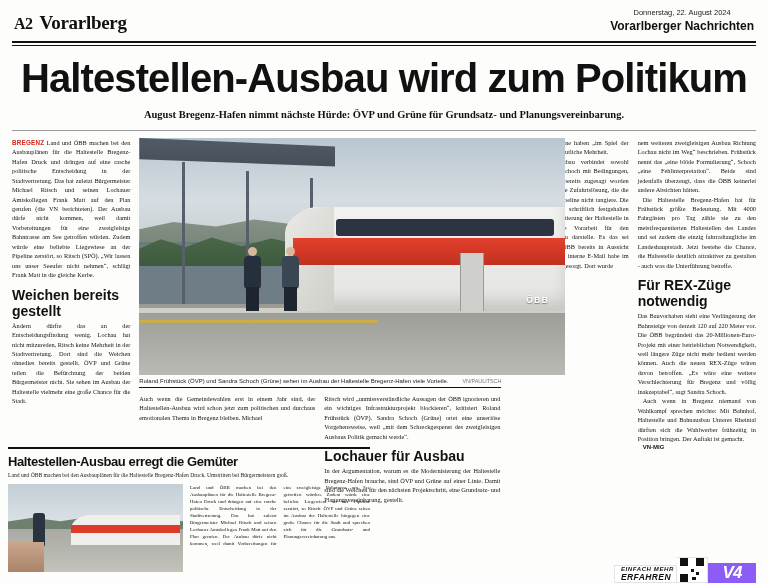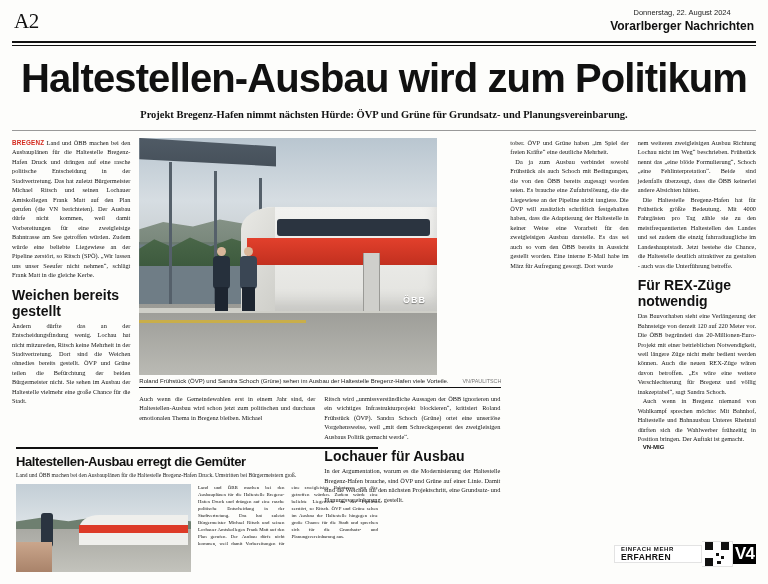--- a/index.html
+++ b/index.html
@@ -13,21 +13,21 @@
   .page{position:relative;width:768px;height:584px;background:#fdfdfb;}
 
   
   .masthead{
     display:flex;align-items:flex-end;justify-content:space-between;
     padding:8px 14px 4px 14px;
   }
   .mast-left{display:flex;align-items:baseline;gap:7px;}
   .mast-page{
     font-family:"Liberation Serif", serif;
-    font-size:21px;font-weight:normal;letter-spacing:-0.5px;
+    font-size:16px;font-weight:bold;letter-spacing:-0.5px;
   }
   .mast-section{
     font-size:19px;font-weight:bold;letter-spacing:-0.3px;
   }
   .mast-right{text-align:center;font-family:Liberation Sans, sans-serif;line-height:1.35;}
   .mast-date{font-size:7.5px;color:#222;}
   .mast-paper{font-size:12px;font-weight:bold;color:#111;}
   .rule-top{height:2px;background:#111;margin:3px 12px 0 12px;}
   .rule-thin{height:1px;background:#111;margin:1.5px 12px 0 12px;}
 
@@ -83,21 +83,21 @@
     font-weight:bold;
     font-size:14px;
     margin:7px 0 2px 0;
     line-height:1.15;
   }
 
   
   .photo-wrap{position:relative;width:362px;}
   .photo{
     position:relative;
-    width:298px;height:237px;
+    width:426px;height:237px;
     overflow:hidden;
     background:#6f7d86;
   }
   .sky{position:absolute;left:0;top:0;width:100%;height:44%;
     background:linear-gradient(#b9c6d0,#d6dde2 60%,#c9cfd2);}
   .hills{position:absolute;left:0;top:28%;width:100%;height:17%;
     background:linear-gradient(#7f8d7d,#6a7a6c);
     clip-path:polygon(0% 62%,8% 44%,18% 55%,27% 38%,38% 52%,50% 35%,62% 50%,72% 40%,84% 54%,94% 43%,100% 52%,100% 100%,0% 100%);
     opacity:.85;}
   .trees{position:absolute;left:0;top:38%;width:100%;height:16%;
@@ -163,21 +163,21 @@
     display:flex;justify-content:space-between;gap:8px;
   }
   .credit{color:#777;font-size:5.4px;white-space:nowrap;}
   .cap-rule{height:1px;background:#111;margin-top:3px;}
 
   .mid-cols{display:flex;gap:9px;margin-top:6px;}
   .mid-col{width:176px;}
 
   
   .teaser{
-    position:absolute;left:16px;top:447px;width:362px;
+    position:absolute;left:8px;top:447px;width:362px;
   }
   .teaser-rule{height:2px;background:#111;}
   .teaser-title{
     font-family:"Liberation Sans", sans-serif;
     font-weight:bold;font-size:13px;letter-spacing:-0.4px;
     margin:5px 0 3px 0;
   }
   .teaser-sub{font-size:5.6px;line-height:1.35;color:#222;margin-bottom:4px;}
   .teaser-body{display:flex;gap:7px;}
   .teaser-photo{
@@ -191,22 +191,22 @@
   .tp-red{position:absolute;right:0;top:34%;width:100%;height:26%;background:#dd3a27;}
   .tp-person{position:absolute;left:14%;bottom:28%;width:12px;height:34px;background:#2a3440;border-radius:3px;}
   .teaser-text{flex:1;font-size:4.9px;line-height:1.45;text-align:justify;column-count:2;column-gap:7px;}
   .teaser-face{
     position:absolute;left:0;bottom:0;width:36px;height:30px;
     background:linear-gradient(#caa68c,#a9836a);
   }
 
   
   .ad{
-    position:absolute;right:12px;bottom:8px;width:142px;height:44px;
-    display:flex;align-items:center;
+    position:absolute;right:12px;bottom:1px;width:142px;height:44px;
+    display:flex;align-items:flex-end;font-style:italic;
   }
   .ad-left{
     flex:1;background:#fff;border:1px solid #e3e3e3;
     display:flex;flex-direction:column;justify-content:center;
     padding-left:6px;
   }
   .ad-l1{font-family:"Liberation Sans", sans-serif;font-weight:bold;font-size:6px;letter-spacing:.6px;color:#111;}
   .ad-l2{font-family:"Liberation Sans", sans-serif;font-weight:bold;font-size:8.5px;letter-spacing:.4px;color:#111;}
   .ad-qr{width:30px;background:#fff;border:1px solid #e3e3e3;border-left:none;
     display:flex;align-items:center;justify-content:center;}
@@ -214,46 +214,47 @@
     background:
       linear-gradient(#111,#111) 0 0/8px 8px no-repeat,
       linear-gradient(#111,#111) 16px 0/8px 8px no-repeat,
       linear-gradient(#111,#111) 0 16px/8px 8px no-repeat,
       linear-gradient(#111,#111) 11px 11px/3px 3px no-repeat,
       linear-gradient(#111,#111) 16px 14px/3px 3px no-repeat,
       linear-gradient(#111,#111) 12px 19px/4px 3px no-repeat,
       #fff;
   }
   .ad-brand{
-    width:23px;background:#000000;color:#fff;
+    width:48px;background:#8b5cf6;color:#fff;
     display:flex;align-items:center;justify-content:center;
     font-family:"Liberation Sans", sans-serif;font-weight:bold;font-size:17px;
     letter-spacing:-1px;
   }
   .vn-mig{font-family:"Liberation Sans", sans-serif;font-weight:bold;font-size:6px;}
 </style>
 </head>
 <body>
 
 <div class="page">
 
   <div class="masthead">
     <div class="mast-left">
       <span class="mast-page">A2</span>
+      <span class="mast-section">Vorarlberg</span>
     </div>
     <div class="mast-right">
       <div class="mast-date">Donnerstag, 22. August 2024</div>
       <div class="mast-paper">Vorarlberger Nachrichten</div>
     </div>
   </div>
   <div class="rule-top"></div>
   <div class="rule-thin"></div>
 
   <div class="headline">Haltestellen-Ausbau wird zum Politikum</div>
-  <div class="subhead">Projekt Bregenz-Hafen nimmt nächsten Hürde: ÖVP und Grüne für Grundsatz- und Planungsvereinbarung.</div>
+  <div class="subhead">August Bregenz-Hafen nimmt nächste Hürde: ÖVP und Grüne für Grundsatz- und Planungsvereinbarung.</div>
   <div class="rule-head"></div>
 
   <div class="main">
 
     <div class="col">
       <div class="body-text">
         <p><span class="kicker">BREGENZ</span>
         <span>Land und ÖBB machen bei den Ausbauplänen für die Haltestelle Bregenz-Hafen Druck und drängen auf eine rasche politische Entscheidung in der Stadtvertretung. Das hat zuletzt Bürgermeister Michael Ritsch und seinen Lochauer Amtskollegen Frank Matt auf den Plan gerufen (die VN berichteten). Der Ausbau dürfe nicht kommen, weil damit Vorbereitungen für eine zweigleisige Bahntrasse am See getroffen würden. Zudem würde eine beliebte Liegewiese an der Pipeline zerstört, so Ritsch (SPÖ). „Wir lassen uns unser Seeufer nicht nehmen“, schlägt Frank Matt in die gleiche Kerbe.</span></p>
       </div>
       <div class="subhd">Weichen bereits gestellt</div>

